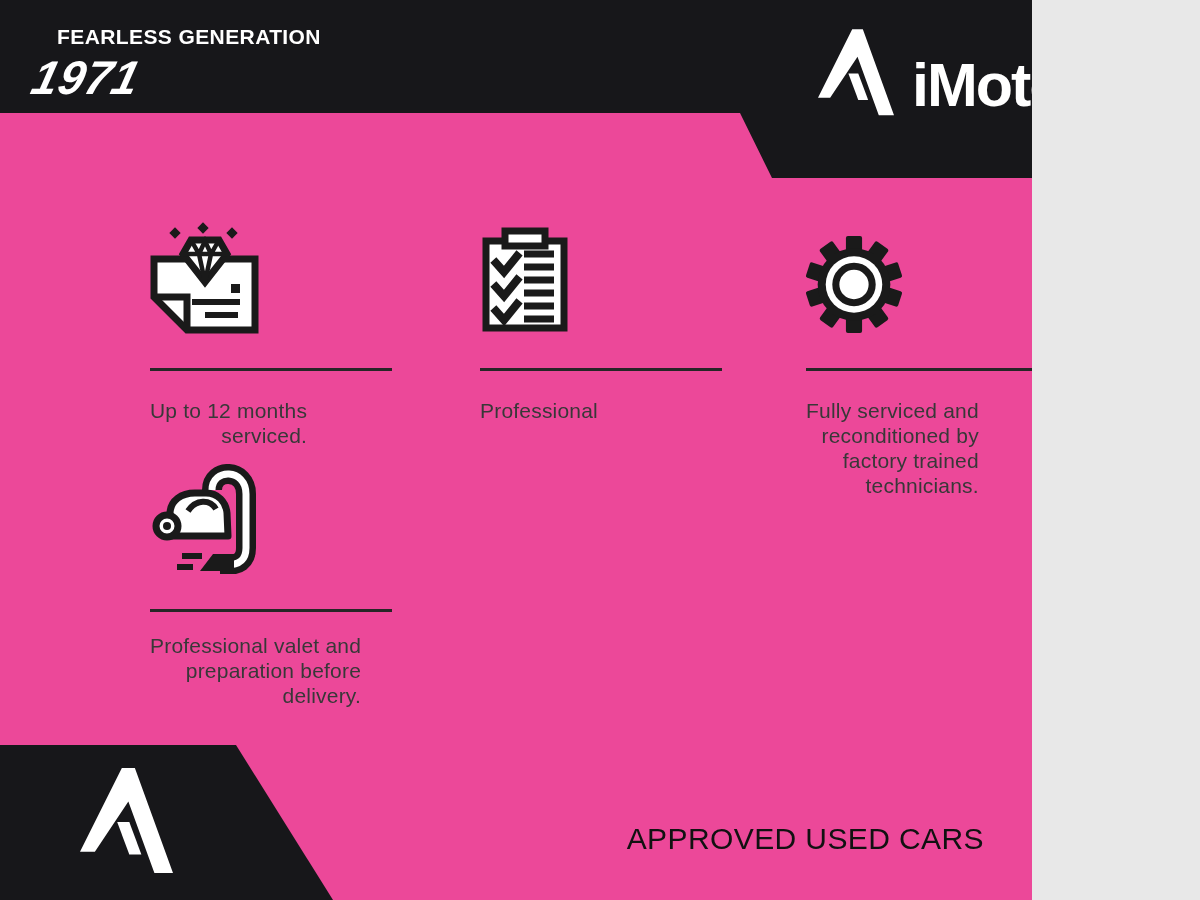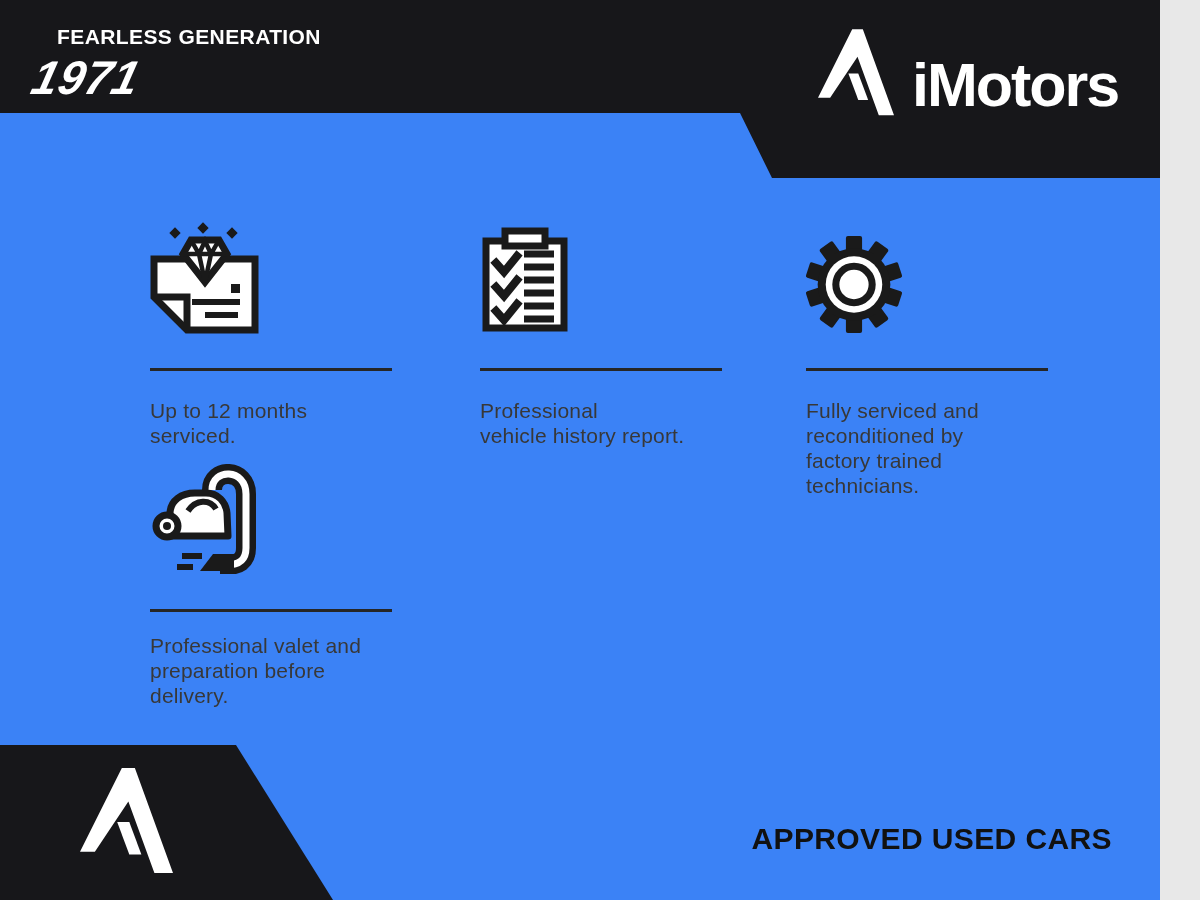--- a/index.html
+++ b/index.html
@@ -1,32 +1,32 @@
 <!DOCTYPE html>
 <html><head>
 <meta charset="utf-8">
 <style>
   html,body{margin:0;padding:0;background:#e8e8e8;}
-  .canvas{position:relative;width:1160px;height:900px;background:#3b82f6;overflow:hidden;
+  .canvas{position:relative;width:1032px;height:900px;background:#ec4899;overflow:hidden;
           font-family:"Liberation Sans", sans-serif;}
   .abs{position:absolute;}
   svg{display:block;}
 
   
   .tagline{left:57px;top:25px;font-size:21px;font-weight:700;letter-spacing:.4px;color:#ffffff;}
   .year{left:40px;top:50px;font-size:46px;font-weight:700;font-style:italic;color:#ffffff;
         transform:skewX(-14deg) scaleY(1.03);transform-origin:left top;letter-spacing:1px;}
   .brandname{left:912px;top:50px;font-size:61px;font-weight:700;letter-spacing:-2px;color:#ffffff;}
 
   
-  .feature{position:absolute;width:262px;height:250px;}
+  .feature{position:absolute;width:262px;height:250px;text-align:right;}
   .divider{position:absolute;left:0;width:242px;height:0;border-top:3px solid #262626;}
   .ftext{position:absolute;left:0;font-size:21px;line-height:25px;font-weight:500;color:#383838;letter-spacing:.2px;white-space:nowrap;}
 
-  .approved{right:48px;top:822px;font-size:30px;font-weight:700;letter-spacing:.4px;color:#111111;}
+  .approved{right:48px;top:822px;font-size:30px;font-weight:400;letter-spacing:.4px;color:#111111;}
 </style>
 </head>
 <body>
 
 <div class="canvas">
 
   <svg class="abs" style="left:0;top:0" width="1200" height="180" viewBox="0 0 1200 180">
     <polygon points="0,0 1200,0 1200,178 772,178 740,113 0,113" fill="#17171a"></polygon>
   </svg>
 
@@ -69,21 +69,20 @@
       <g stroke="#1a1a1a" stroke-width="8" fill="none" stroke-linecap="square">
         <path d="M16,37 l8,9 l13,-16"></path>
         <path d="M16,61 l8,9 l13,-16"></path>
         <path d="M16,85 l8,9 l13,-16"></path>
       </g>
       <path d="M44,28 H74 M44,41 H74 M44,54 H74 M44,67 H74 M44,80 H74 M44,93 H74" stroke="#1a1a1a" stroke-width="7"></path>
     </svg>
     <div class="divider" style="top:146px"></div>
     <div class="ftext" style="top:176px">
       <div>Professional</div>
-      <div>vehicle history report.</div>
     </div>
   </div>
 
   <div class="feature" style="left:806px;top:222px">
     <svg class="abs" style="left:-3px;top:10px" width="102" height="106" viewBox="0 0 100 105">
       <g fill="#1a1a1a">
         <rect x="42" y="4" width="16" height="16" rx="2"></rect>
         <rect x="42" y="4" width="16" height="16" rx="2" transform="rotate(36 50 52)"></rect>
         <rect x="42" y="4" width="16" height="16" rx="2" transform="rotate(72 50 52)"></rect>
         <rect x="42" y="4" width="16" height="16" rx="2" transform="rotate(108 50 52)"></rect>

